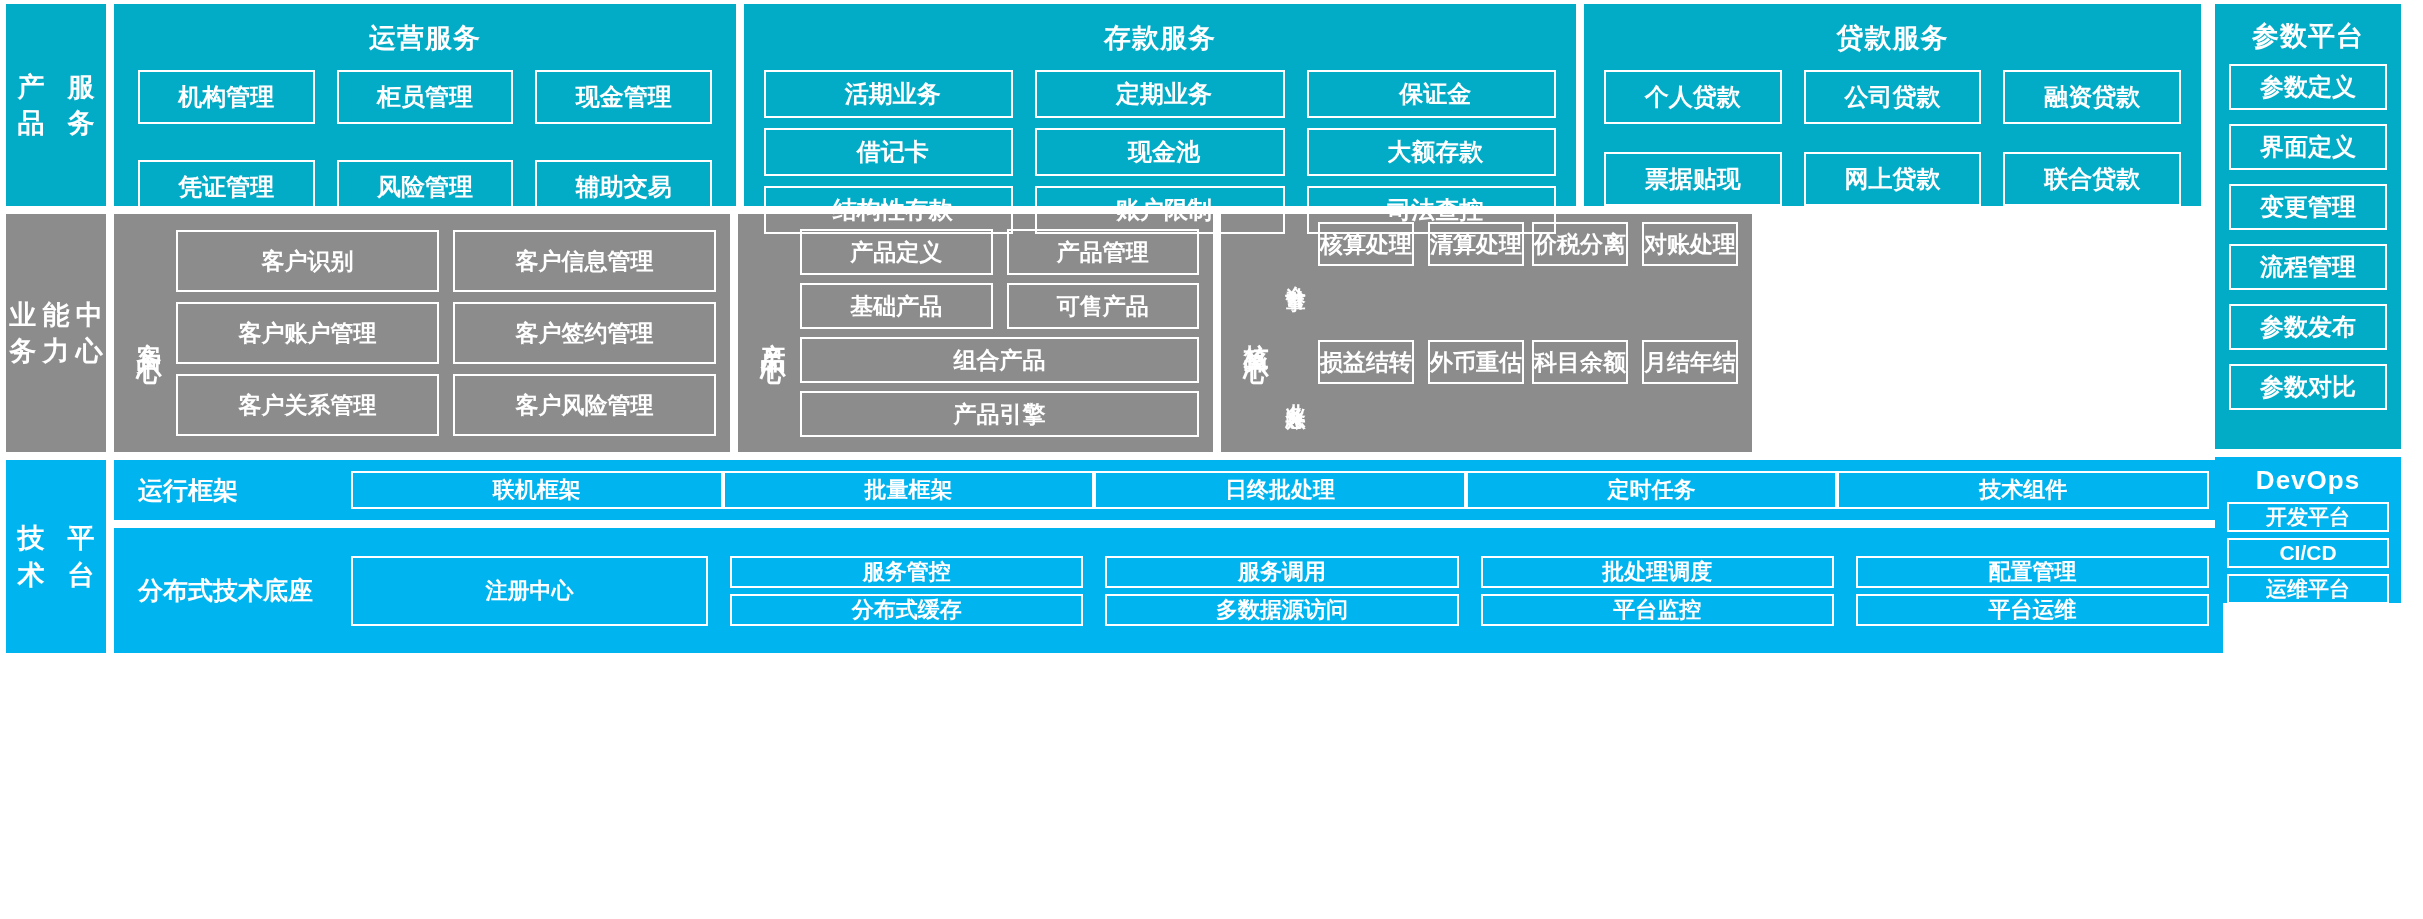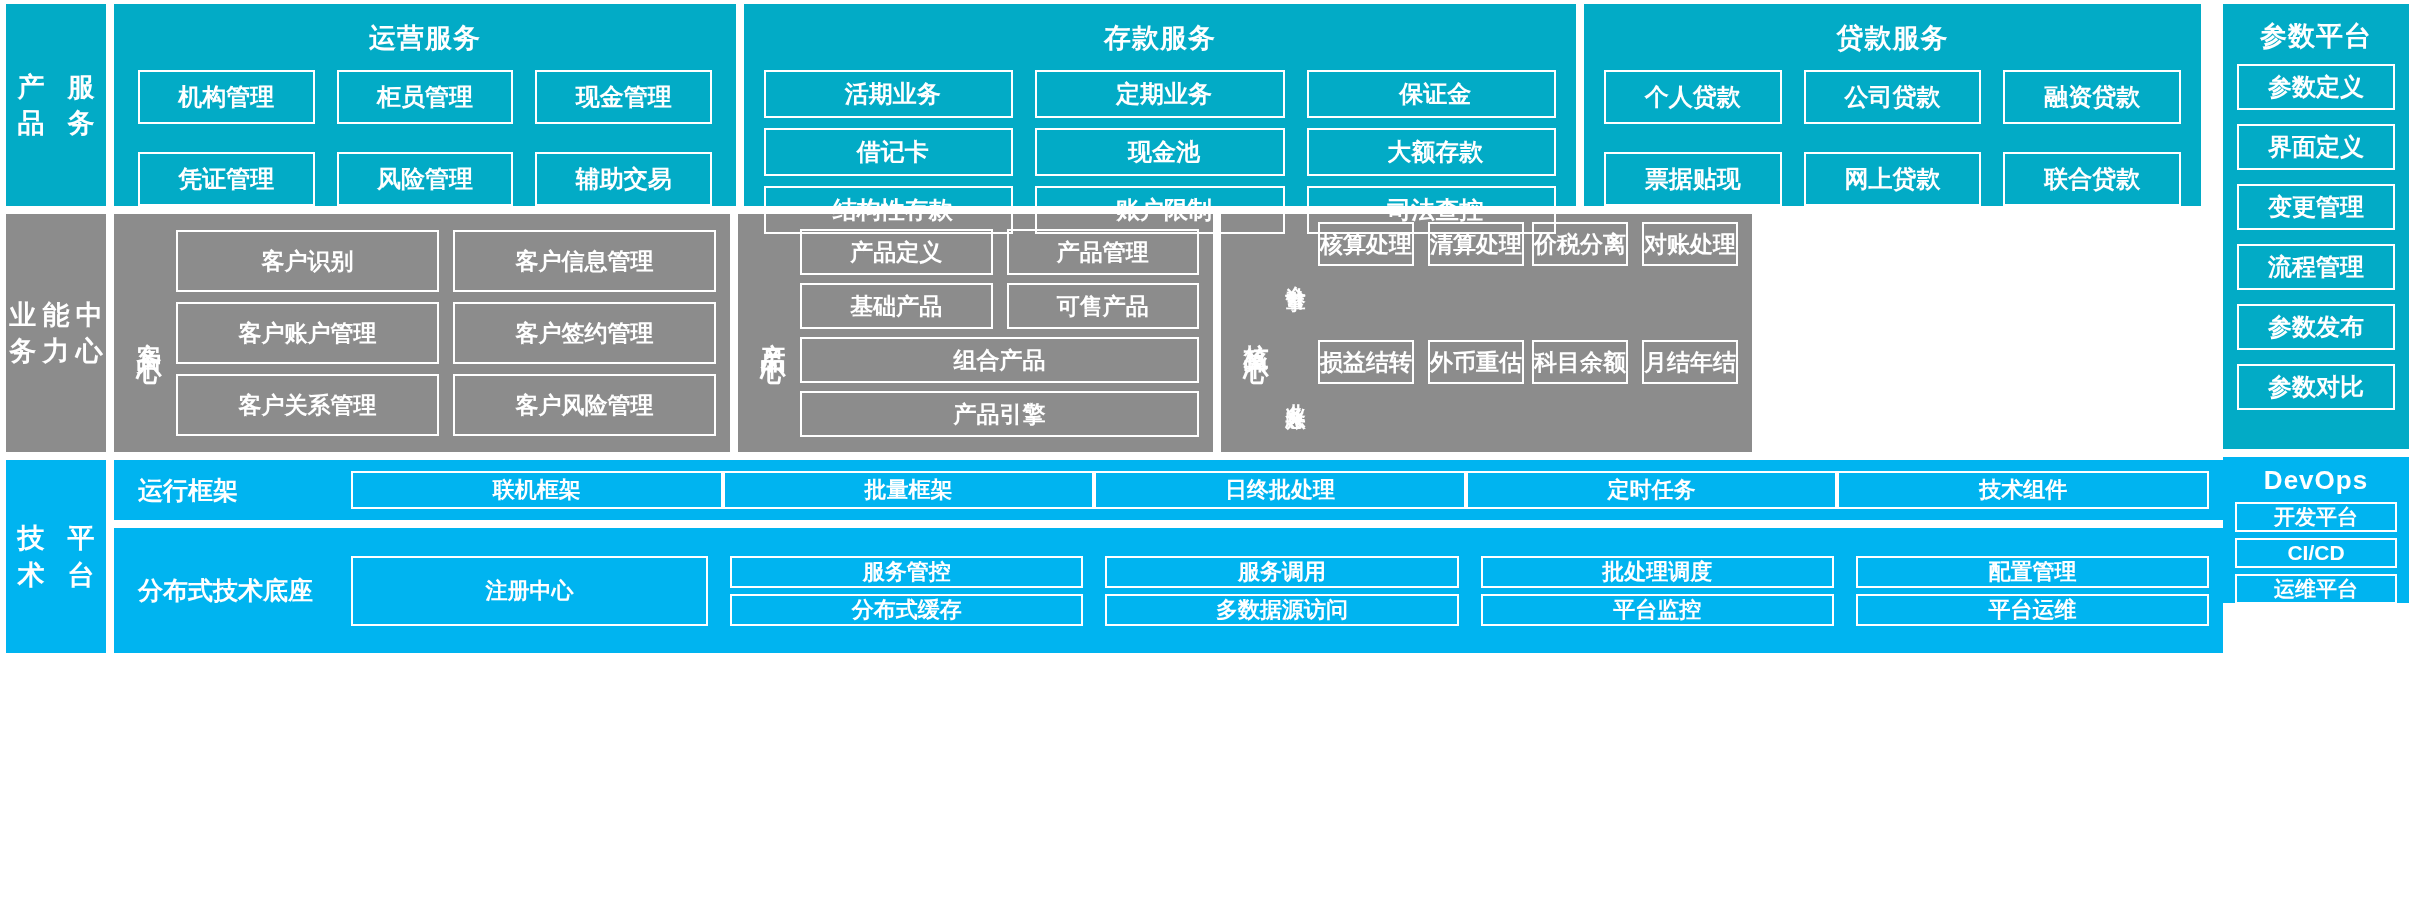--- a/index.html
+++ b/index.html
@@ -58,30 +58,30 @@
   #row-products{height:202px;}
   #row-products .side-label{flex:0 0 100px;}
   .svc-panel{flex:1;display:flex;flex-direction:column;}
   .svc-grid{display:flex;flex-direction:column;gap:14px;flex:1;justify-content:center;}
   .svc-line{display:flex;gap:22px;}
   .svc-line .box{flex:1;height:52px;}
 
   #panel-operation{flex:0 0 622px;}
   #panel-deposit{flex:0 0 832px;}
   #panel-loan{flex:0 0 617px;}
-  #panel-operation .svc-grid{gap:28px;padding:0 10px;}
+  #panel-operation .svc-grid{gap:36px;padding:0 10px;}
   #panel-operation .svc-line .box{height:54px;}
   #panel-deposit .svc-grid{gap:10px;padding:0 6px;}
   #panel-deposit .svc-line .box{height:48px;padding-left:8px;}
   #panel-loan .svc-grid{gap:28px;padding:0 6px;}
   #panel-loan .svc-line .box{height:54px;}
 
   
   #right-rail{
-    position:absolute;right:14px;top:4px;width:186px;
+    position:absolute;right:22px;top:4px;width:186px;
     display:flex;flex-direction:column;gap:8px;
   }
   #param-platform{
     background:#02ABC6;padding:8px 14px 14px 14px;box-sizing:border-box;
     height:445px;display:flex;flex-direction:column;
   }
   #param-platform .panel-title{margin:6px 0 10px 0;}
   #param-list{display:flex;flex-direction:column;gap:14px;flex:1;justify-content:flex-start;}
   #param-list .box{height:46px;}
   #devops{

